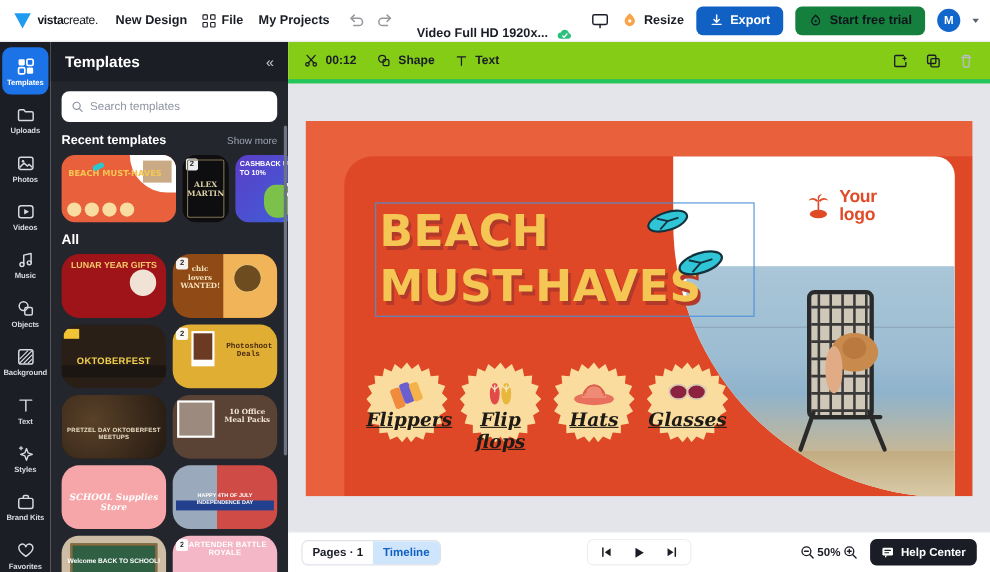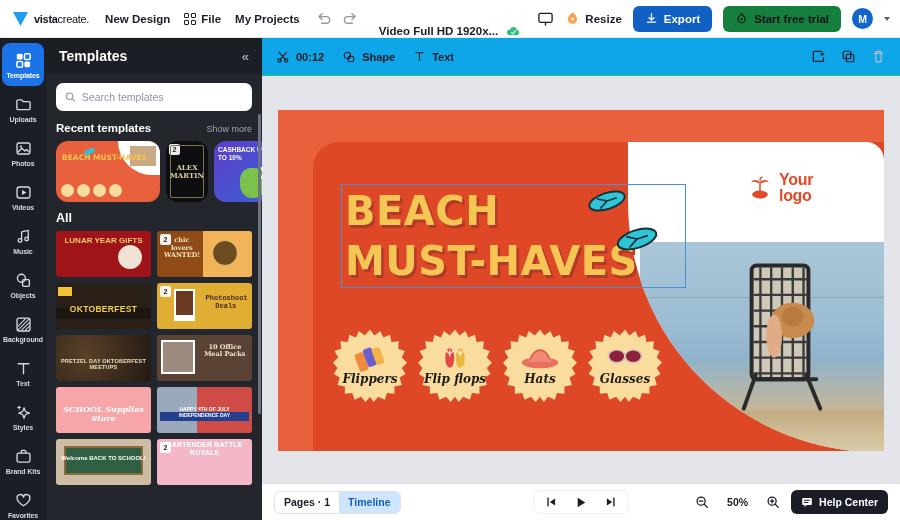--- a/index.html
+++ b/index.html
@@ -95,56 +95,56 @@
   .sec-link { font-size: 9px; color: #9ea4b2; cursor: pointer; }
   .recent-row { display: flex; gap: 6px; position: relative; }
   .recent-card { border-radius: 12px; overflow: hidden; position: relative; cursor: pointer; flex: 0 0 auto; }
   .next-arrow {
     position: absolute; right: -2px; top: 50%; transform: translateY(-50%);
     width: 17px; height: 17px; display: flex; align-items: center; justify-content: center;
     color: #fff; font-size: 12px; cursor: pointer; text-shadow: 0 0 3px rgba(0,0,0,.6);
   }
   .all-title { font-size: 12.5px; font-weight: 700; color: #fff; margin: 9px 0 6px 0; }
   .tpl-grid { display: grid; grid-template-columns: 1fr 1fr; gap: 6px; }
-  .tpl-card { height: 46px; border-radius: 3px; overflow: hidden; position: relative; cursor: pointer; }
+  .tpl-card { height: 58px; border-radius: 16px; overflow: hidden; position: relative; cursor: pointer; }
   .tpl-badge {
     position: absolute; left: 3px; top: 3px; width: 11px; height: 11px; border-radius: 2px;
     background: rgba(255,255,255,.92); color: #1a1d26; font-size: 7px; font-weight: 700;
     display: flex; align-items: center; justify-content: center;
   }
   .tpl-cap {
     position: absolute; left: 0; right: 0; top: 50%; transform: translateY(-50%);
     text-align: center; font-size: 7px; font-weight: 700; line-height: 1.15; padding: 0 3px;
   }
   .panel-scroll {
     position: absolute; right: 1px; top: 40px; width: 3px; height: 300px;
     background: #6d7382; border-radius: 2px;
   }
 
   
   .editor { position: absolute; left: 262px; top: 38px; width: 638px; height: 482px; background: #e4e5ea; }
   .canvas-toolbar {
-    height: 38px; background: #0ea5e9; display: flex; align-items: center; padding: 0 14px;
-    gap: 18px; border-bottom: 1px solid #22c55e;
+    height: 38px; background: #84cc16; display: flex; align-items: center; padding: 0 14px;
+    gap: 18px; border-bottom: 4px solid #22c55e;
   }
   .tb-item { display: flex; align-items: center; gap: 6px; cursor: pointer; }
   .tb-item span { font-size: 11px; font-weight: 700; color: #1a1d26; }
   .tb-right { margin-left: auto; display: flex; align-items: center; gap: 15px; }
 
   .stage { position: relative; width: 638px; height: 407px; background: #e4e5ea; }
   .artboard {
     position: absolute; left: 16px; top: 34px; width: 606px; height: 341px;
     background: #e8603c; overflow: hidden;
   }
   .inner-card {
     position: absolute; left: 35px; top: 32px; right: 0; bottom: 0;
     background: #de4826; border-top-left-radius: 26px; overflow: hidden;
   }
   .white-swoop {
-    position: absolute; right: 0; top: 0; width: 256px; height: 310px;
+    position: absolute; right: 16px; top: 0; width: 256px; height: 310px;
     background: #fff; border-bottom-left-radius: 250px; border-top-right-radius: 18px;
     overflow: hidden;
   }
   .logo-mark { position: absolute; left: 118px; top: 30px; display: flex; align-items: center; gap: 5px; }
   .logo-text { font-size: 16px; font-weight: 700; color: #e04a27; line-height: .98; letter-spacing: -.3px; }
   .photo {
     position: absolute; left: 12px; top: 100px; width: 244px; height: 210px;
     background: linear-gradient(#aac6d8 0%, #9dbdd2 38%, #8fb3cc 55%, #c9b793 82%, #d8c9a6 100%);
     overflow: hidden;
   }
@@ -163,21 +163,21 @@
     color: #f5c653; line-height: 50px; letter-spacing: 0.5px;
     text-shadow: 2.5px 3px 0 #b3392a;
   }
   .flipflop { position: absolute; }
 
   .badges { position: absolute; left: 20px; top: 186px; display: flex; gap: 11px; }
   .badge { width: 74px; height: 74px; position: relative; }
   .badge-label {
     position: absolute; left: 0; right: 0; top: 44px; text-align: center;
     font-family: "DejaVu Serif", serif; font-style: italic; font-weight: 700;
-    font-size: 12px; color: #1e1a16;
+    font-size: 17px; color: #1e1a16; text-decoration: underline;
   }
   .badge-art { position: absolute; left: 50%; top: 18px; transform: translateX(-50%); }
 
   
   .bottombar {
     position: absolute; left: 0; bottom: 0; width: 638px; height: 37px; background: #fff;
     display: flex; align-items: center; padding: 0 12px; border-top: 1px solid #e0e2e8;
   }
   .seg { display: flex; border: 1px solid #dfe1e7; border-radius: 6px; overflow: hidden; height: 23px; }
   .seg div {
@@ -185,21 +185,21 @@
     color: #1a1d26; cursor: pointer;
   }
   .seg div.active { background: #cfe5fb; color: #1161c4; }
   .playgroup {
     position: absolute; left: 50%; transform: translateX(-50%); display: flex;
     align-items: center; gap: 17px; border: 1px solid #eceef2; border-radius: 6px;
     height: 24px; padding: 0 11px;
   }
   .play-ico { cursor: pointer; }
   .bottom-right { margin-left: auto; display: flex; align-items: center; gap: 11px; }
-  .zoomgrp { display: flex; align-items: center; gap: 18px; }
+  .zoomgrp { display: flex; align-items: center; gap: 2px; }
   .zoomgrp .lbl { font-size: 10.5px; font-weight: 700; color: #1a1d26; }
   .help-btn {
     background: #1a1d26; color: #fff; border-radius: 6px; height: 24px; display: flex;
     align-items: center; gap: 6px; padding: 0 10px; font-size: 10.5px; font-weight: 700; cursor: pointer;
   }
 </style>
 </head>
 <body>
 
 <div id="app">

